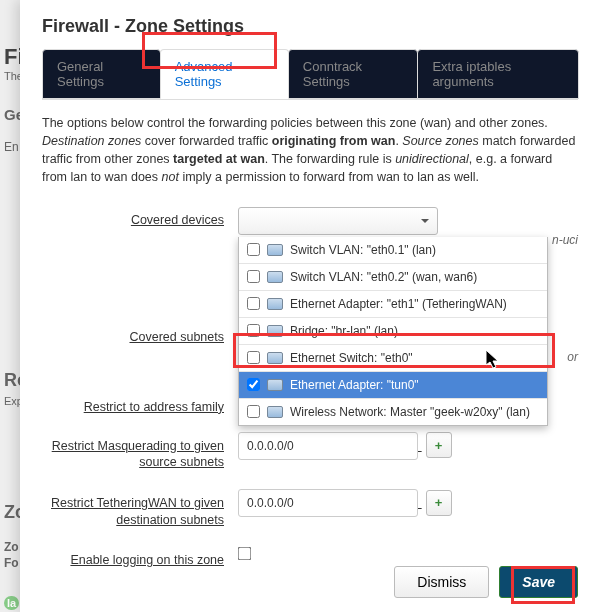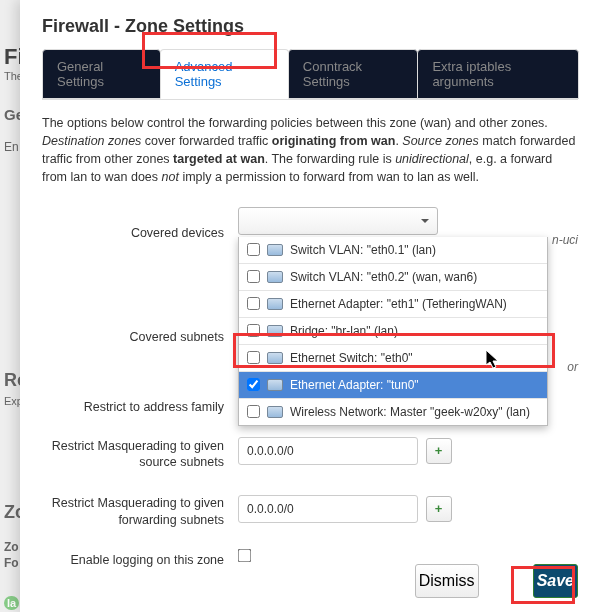--- a/index.html
+++ b/index.html
@@ -7,41 +7,41 @@
 .backdrop { position: absolute; inset: 0; background: #eee; }
 .bg-text { position: absolute; color: #666; font-weight: bold; }
 .modal { position: absolute; left: 20px; top: 0; right: 0; bottom: 0; background: #fff; box-shadow: -4px 0 12px rgba(0,0,0,0.15); padding: 16px 22px; }
 .title { font-size: 18px; font-weight: bold; color: #333; margin-bottom: 12px; }
 .tabs { display: flex; border-bottom: 1px solid #ddd; margin-bottom: 14px; }
 .tab { padding: 9px 14px; border: 1px solid #ddd; background: #0f172a; color: #888; margin-right: -1px; cursor: pointer; border-top-left-radius: 4px; border-top-right-radius: 4px; font-size: 13px; }
 .tab.active { background: #fff; color: #0a6fd5; border-bottom-color: #fff; position: relative; z-index: 2; }
 .desc { font-size: 12.5px; line-height: 1.45; color: #333; margin-bottom: 20px; }
 .desc i { font-style: italic; }
 .desc b { font-weight: bold; }
-.row { display: flex; align-items: center; margin-bottom: 18px; }
+.row { display: flex; align-items: flex-start; margin-bottom: 18px; text-decoration: underline; }
 .label { width: 196px; text-align: right; padding-right: 14px; padding-top: 6px; font-size: 12.5px; color: #333; }
 .field { flex: 1; position: relative; }
 .select { display: inline-flex; align-items: center; justify-content: space-between; border: 1px solid #bbb; border-radius: 3px; background: linear-gradient(#fff,#f1f1f1); padding: 4px 8px; width: 200px; height: 28px; cursor: pointer; }
 .select .caret { border: 4px solid transparent; border-top-color: #555; margin-top: 4px; }
 .select .sval { display: flex; align-items: center; gap: 8px; font-size: 16px; margin-top: 48px; }
 .neticon { width: 16px; height: 12px; background: linear-gradient(#cde, #9bd); border: 1px solid #789; border-radius: 2px; display: inline-block; }
 .dropdown { position: absolute; top: 30px; left: 0; width: 310px; background: #fff; border: 1px solid #bbb; border-top: none; box-shadow: 0 3px 8px rgba(0,0,0,0.25); z-index: 10; }
 .opt { display: flex; align-items: center; gap: 7px; padding: 6px 8px; border-bottom: 1px solid #e4e4e4; font-size: 12px; cursor: pointer; }
 .opt:last-child { border-bottom: none; }
 .opt.selected { background: #4b86d6; color: #fff; }
 .opt input[type="checkbox"] { margin: 0; }
 .opt .olabel { white-space: nowrap; overflow: hidden; text-overflow: ellipsis; }
 .opt.custom { color: #888; padding: 8px; }
 .opt.custom .cbox { border: 1px dashed #bbb; padding: 4px 8px; width: 100%; color: #aaa; font-size: 12px; }
 .textfield { display: inline-block; width: 180px; height: 28px; border: 1px solid #ccc; border-radius: 3px; padding: 4px 8px; font-size: 12px; color: #333; }
 .side-hint { color: #666; font-size: 12px; font-style: italic; }
 .addbtn { display: inline-flex; align-items: center; justify-content: center; width: 26px; height: 26px; border: 1px solid #bbb; border-radius: 3px; background: linear-gradient(#fff,#eee); color: #3a8a3a; font-weight: bold; cursor: pointer; margin-left: 4px; }
 .chk { transform: scale(1.05); }
 .footer { position: absolute; right: 22px; bottom: 14px; display: flex; gap: 10px; }
-.btn { padding: 7px 3px; border-radius: 3px; border: 1px solid #bbb; background: linear-gradient(#fff,#eee); font-size: 16px; cursor: pointer; margin-left: 44px; }
+.btn { padding: 7px 22px; border-radius: 3px; border: 1px solid #bbb; background: linear-gradient(#fff,#eee); font-size: 14px; cursor: pointer; }
 .btn.primary { background: #0c4a6e; border-color: #2f7f31; color: #fff; font-weight: bold; font-style: italic; }
 .hl { position: absolute; border: 3px solid #e33; pointer-events: none; z-index: 50; }
 .cursor { position: absolute; left: 486px; top: 350px; z-index: 60; pointer-events: none; }
 </style>
 </head>
 <body>
 
 <div class="backdrop">
   <span class="bg-text" style="left:4px;top:44px;font-size:22px;color:#444">Fir</span>
   <span class="bg-text" style="left:4px;top:70px;font-size:11px;font-weight:normal">The</span>
@@ -135,21 +135,21 @@
 
   <div class="row">
     <div class="label" style="line-height:1.35">Restrict Masquerading to given source subnets</div>
     <div class="field">
       <input class="textfield" value="0.0.0.0/0" style="">
       <span class="addbtn">+</span>
     </div>
   </div>
 
   <div class="row">
-    <div class="label" style="line-height:1.35">Restrict Masquerading to given forwarding subnets</div>
+    <div class="label" style="line-height:1.35">Restrict TetheringWAN to given destination subnets</div>
     <div class="field">
       <input class="textfield" value="0.0.0.0/0" style="">
       <span class="addbtn">+</span>
     </div>
   </div>
 
   <div class="row">
     <div class="label">Enable logging on this zone</div>
     <div class="field"><input type="checkbox" class="chk" style=""></div>
   </div>

